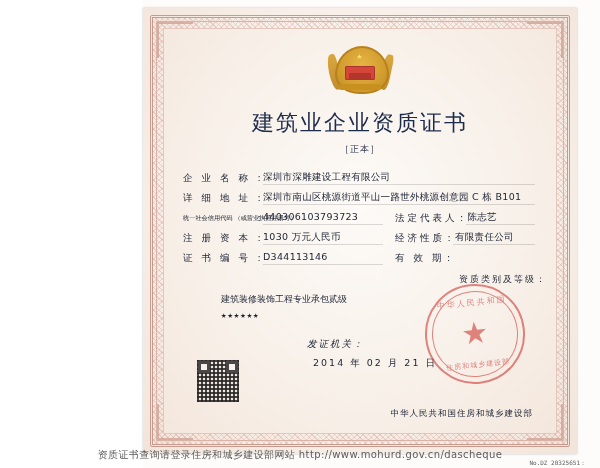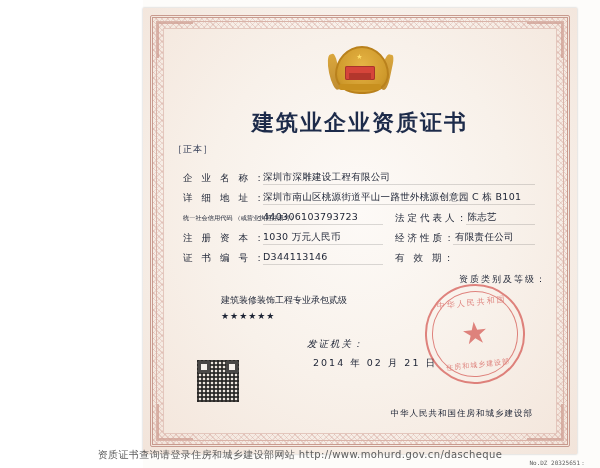--- a/index.html
+++ b/index.html
@@ -143,26 +143,27 @@
     border-radius: 60% 30% 40% 60%;
     opacity: 0.9;
   }
   .emblem .wheat-l { left: 0; transform: rotate(-12deg); }
   .emblem .wheat-r { right: 0; transform: rotate(12deg); }
 
   .title {
     text-align: center;
     font-family: "DejaVu Sans", sans-serif;
     font-size: 22px;
-    font-weight: bold;
+    font-weight: normal;
     letter-spacing: 2px;
     color: #1d2b4a;
     margin-top: 2px;
   }
   .subtitle {
+    text-align: center;
     font-family: "DejaVu Sans", sans-serif;
     font-size: 9px;
     color: #2b3550;
     margin-top: 5px;
     letter-spacing: 1px;
   }
 
   .fields {
     margin-top: 14px;
     padding: 0 12px 0 10px;
@@ -223,21 +224,21 @@
     padding-left: 10px;
     font-family: "DejaVu Sans", sans-serif;
     font-size: 9px;
     letter-spacing: 2px;
     color: #1b2233;
     text-align: right;
   }
   .scope-box {
     margin: 6px 10px 0 10px;
     min-height: 96px;
-    font-family: Liberation Sans, sans-serif;
+    font-family: Liberation Mono, monospace;
     font-size: 9px;
     color: #1b2233;
     line-height: 16px;
     padding-left: 38px;
   }
   .scope-stars {
     letter-spacing: 1px;
     color: #1b2233;
     font-size: 9px;
   }

